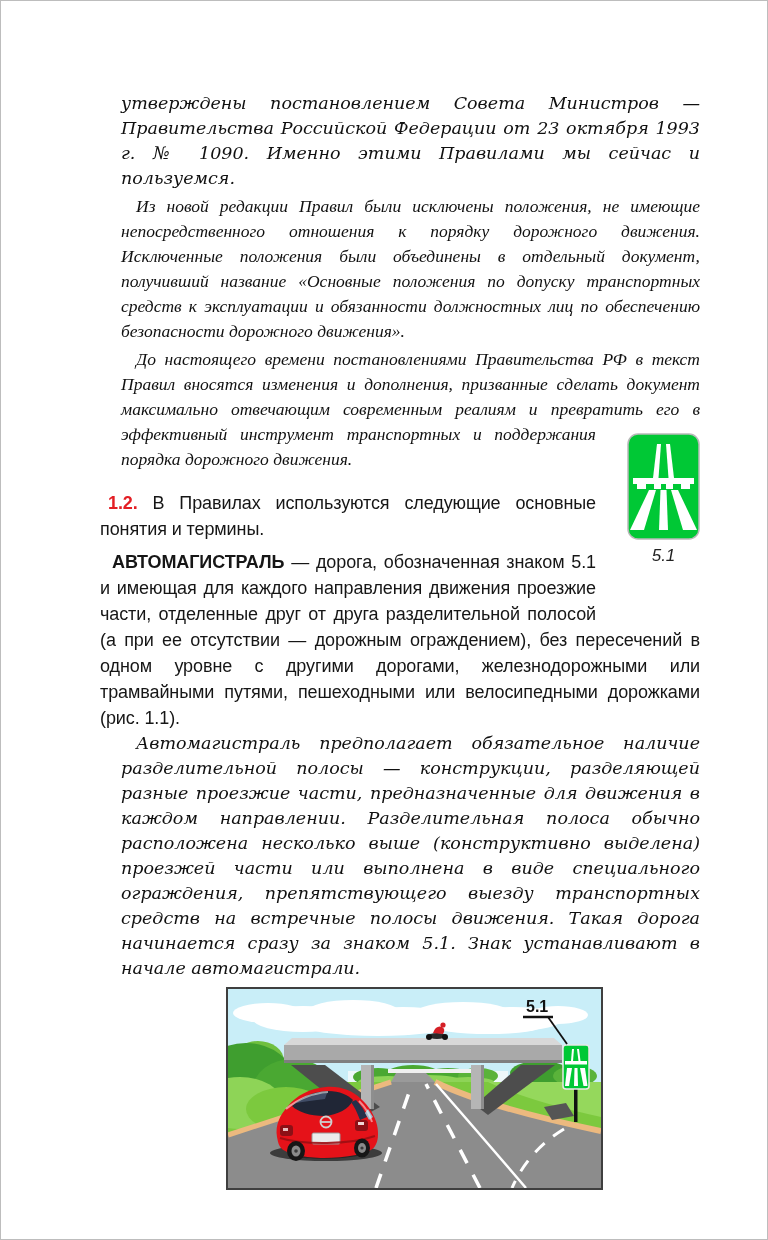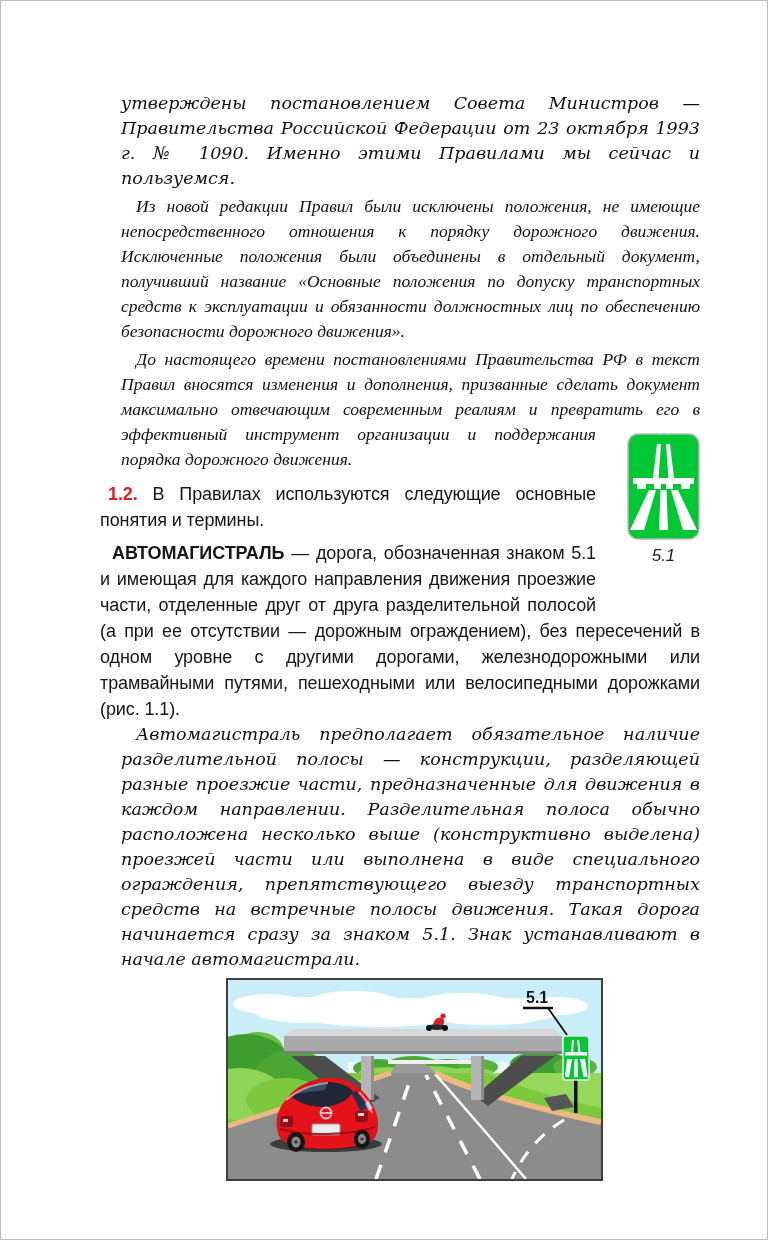--- a/index.html
+++ b/index.html
@@ -6,21 +6,21 @@
   .page{position:relative;width:768px;height:1240px;background:#ffffff;
         box-sizing:border-box;border:1px solid #bdbdbd;overflow:hidden;}
   .content{position:absolute;left:99px;top:90px;width:600px;color:#111;}
   p{margin:0;}
   .it{font:italic 17.5px/25px "DejaVu Serif", serif;text-align:justify;
       margin-left:21px;color:#101010;}
   .ind{text-indent:15px;}
   .gap{margin-top:3px;font-family:Liberation Serif, serif;}
   .sans{font:18px/26px "Liberation Sans", sans-serif;text-align:justify;
         color:#161616;letter-spacing:-0.1px;}
-  .sec{margin-top:9px;text-indent:8px;}
+  .sec{margin-top:18px;text-indent:8px;}
   .sec-num{color:#e31e24;font-weight:bold;}
   .def{margin-top:7px;}
   .term{font-weight:bold;margin-left:12px;}
   .comm{}
   .pusher{float:right;width:0;height:86px;}
   .signbox{float:right;clear:right;width:92px;height:180px;margin-left:12px;
            text-align:right;}
   .signbox svg{display:block;margin-left:auto;}
   .sign-caption{width:73px;margin-left:19px;text-align:center;
                 font:italic 17px/24px "Liberation Sans", sans-serif;color:#222;
@@ -50,21 +50,21 @@
           <rect x="27" y="51" width="7" height="5" fill="#fff"></rect>
           <rect x="39" y="51" width="7" height="5" fill="#fff"></rect>
           <rect x="54" y="51" width="9" height="5" fill="#fff"></rect>
           <polygon points="22,57 29,57 17,97 3,97" fill="#fff"></polygon>
           <polygon points="44,57 51,57 70,97 56,97" fill="#fff"></polygon>
           <polygon points="33.5,57 39.5,57 41,97 32,97" fill="#fff"></polygon>
         </svg>
         <div class="sign-caption">5.1</div>
       </div>
 
-      <p class="it ind gap">До настоящего времени постановлениями Правительства РФ в текст Правил вносятся изменения и дополнения, призванные сделать документ максимально отвечающим современным реалиям и превратить его в эффективный инструмент организации и поддержания порядка дорожного движения.</p>
+      <p class="it ind gap">До настоящего времени постановлениями Правительства РФ в текст Правил вносятся изменения и дополнения, призванные сделать документ максимально отвечающим современным реалиям и превратить его в эффективный инструмент транспортных и поддержания порядка дорожного движения.</p>
 
       <p class="sans sec"><span class="sec-num">1.2.</span><span> В Правилах используются следующие основные понятия и термины.</span></p>
 
       <p class="sans def"><span class="term">АВТОМАГИСТРАЛЬ</span><span> — дорога, обозначенная знаком 5.1 и имеющая для каждого направления движения проезжие части, отделенные друг от друга разделительной полосой (а при ее отсутствии — дорожным ограждением), без пересечений в одном уровне с другими дорогами, железнодорожными или трамвайными путями, пешеходными или велосипедными дорожками (рис. 1.1).</span></p>
     </div>
 
     <p class="it ind comm">Автомагистраль предполагает обязательное наличие разделительной полосы — конструкции, разделяющей разные проезжие части, предназначенные для движения в каждом направлении. Разделительная полоса обычно расположена несколько выше (конструктивно выделена) проезжей части или выполнена в виде специального ограждения, препятствующего выезду транспортных средств на встречные полосы движения. Такая дорога начинается сразу за знаком 5.1. Знак устанавливают в начале автомагистрали.</p>
 
     <div class="figwrap">
       <div class="figframe">

